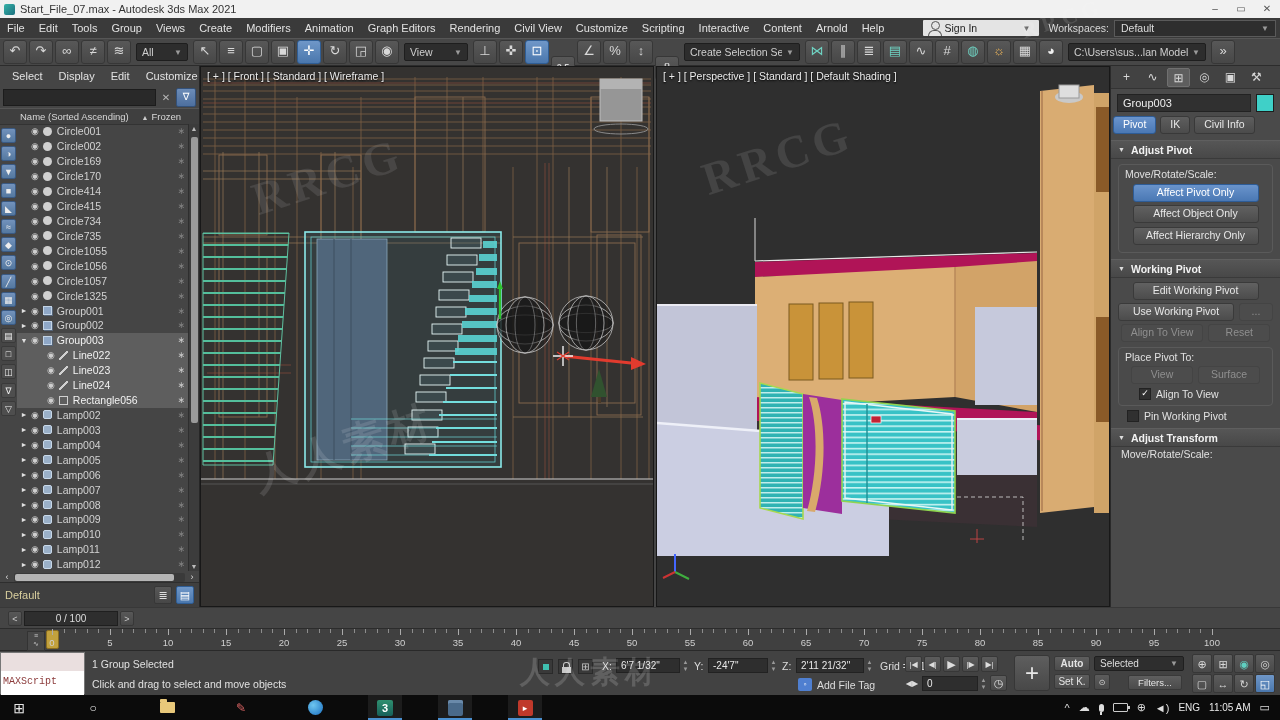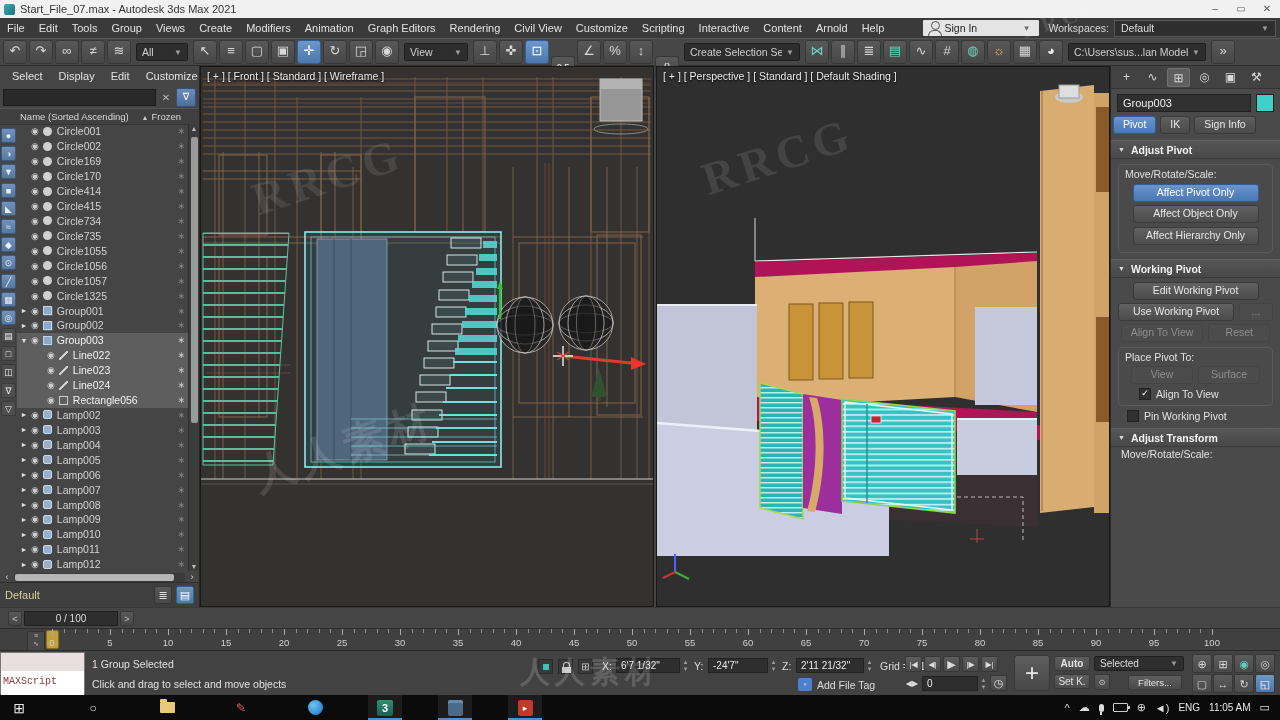--- a/index.html
+++ b/index.html
@@ -708,21 +708,21 @@
         <div class="cpt">▣</div>
         <div class="cpt">⚒</div>
       </div>
     <div id="cp-name">
       <div class="nfield">Group003</div>
       <div class="swatch"></div>
     </div>
     <div id="cp-modes">
         <div class="mbtn on">Pivot</div>
         <div class="mbtn">IK</div>
-        <div class="mbtn">Sign Info</div>
+        <div class="mbtn">Civil Info</div>
       </div>
 
     <div class="rhead">
       <span class="tri">▼</span>
       <span>Adjust Pivot</span>
     </div>
     <div class="grp">
       <div class="glabel">Move/Rotate/Scale:</div>
       <div class="pbtn on">Affect Pivot Only</div>
       <div class="pbtn">Affect Object Only</div>

